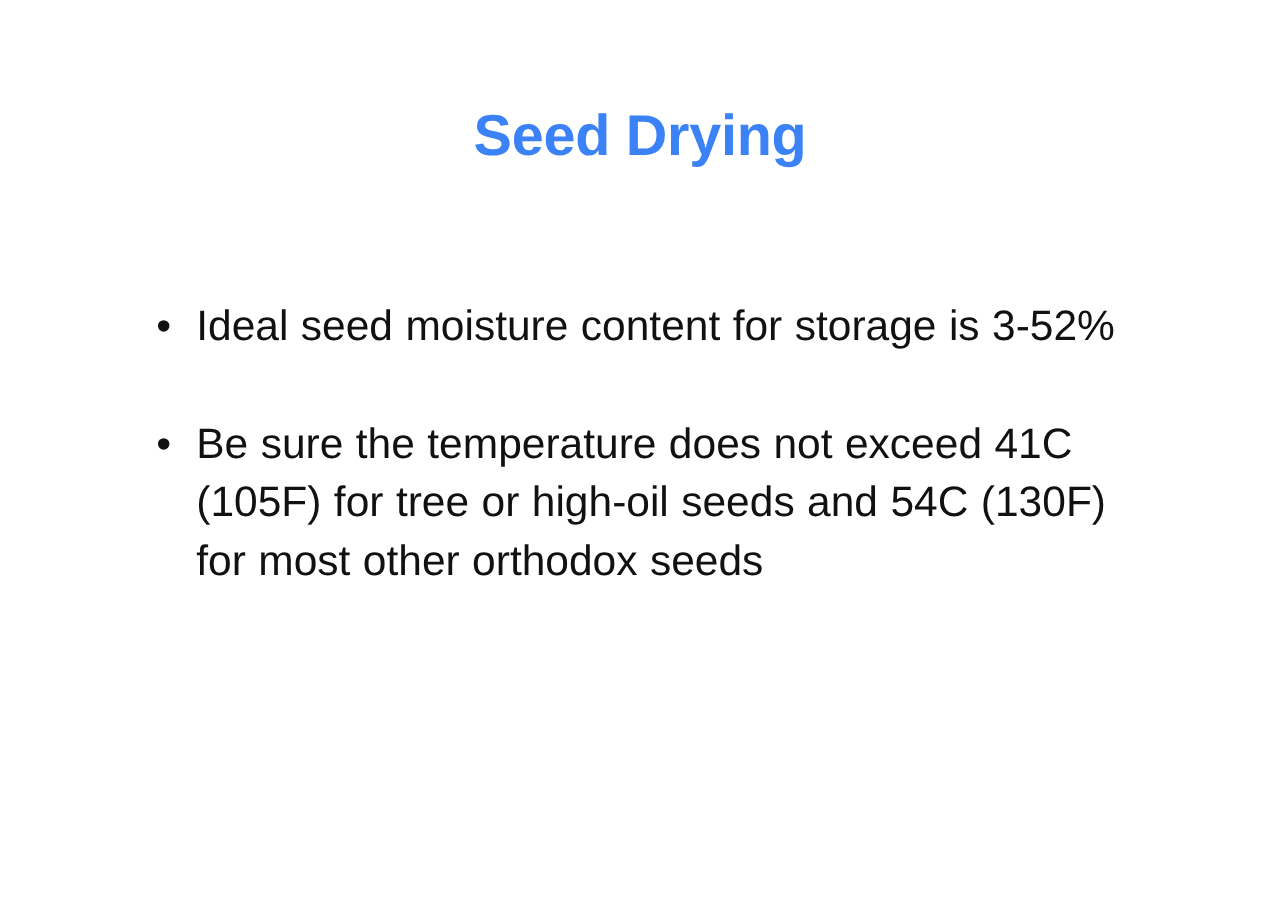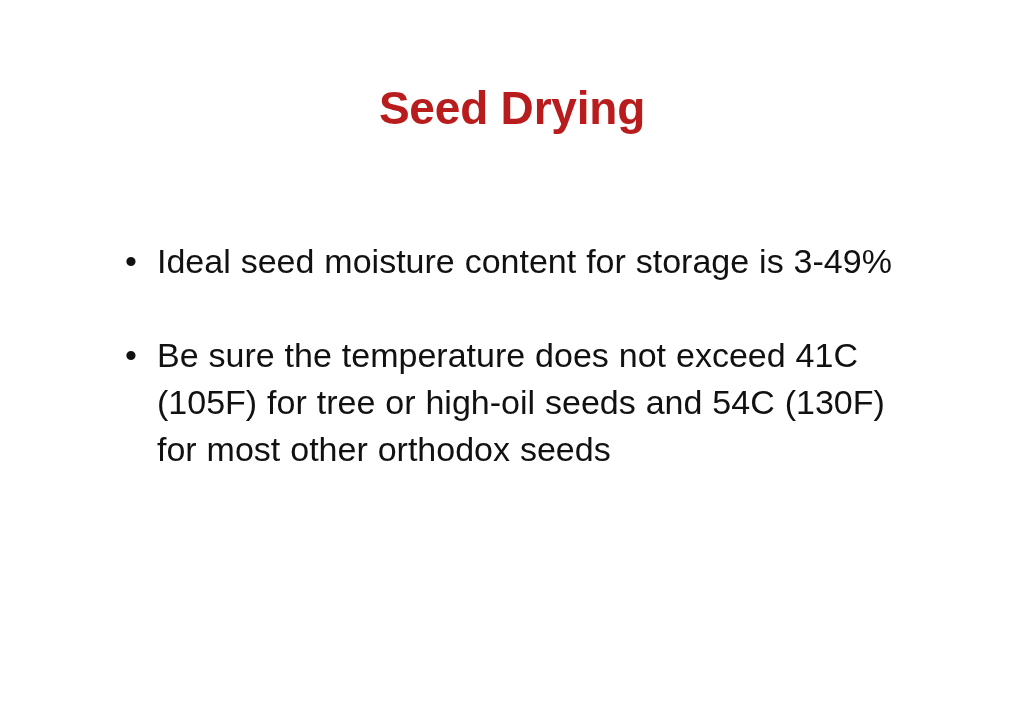--- a/index.html
+++ b/index.html
@@ -26,21 +26,21 @@
   
   .slide-title {
     position: absolute;
     left: 0;
     top: 80px;
     width: 1024px;
     text-align: center;
     font-size: 46px;
     font-weight: bold;
     line-height: 56px;
-    color: #b91c1c;
+    color: #3b82f6;
     letter-spacing: -0.2px;
     white-space: pre;
   }
 
   
   .body-block {
     position: absolute;
     left: 118px;
     top: 238px;
     width: 790px;
@@ -85,21 +85,21 @@
 <body>
 
 <div class="slide">
 
   <div class="slide-title">Seed Drying</div>
 
   <div class="body-block">
 
     <div class="bullet-item">
       <span class="bullet-marker">•</span>
-      <span class="bullet-text">Ideal seed moisture content for storage is 3-49%</span>
+      <span class="bullet-text">Ideal seed moisture content for storage is 3-52%</span>
     </div>
 
     <div class="bullet-gap">&nbsp;</div>
 
     <div class="bullet-item">
       <span class="bullet-marker">•</span>
       <span class="bullet-text">Be sure the temperature does not exceed 41C (105F) for tree or high-oil seeds and 54C (130F) for most other orthodox seeds</span>
     </div>
 
   </div>

